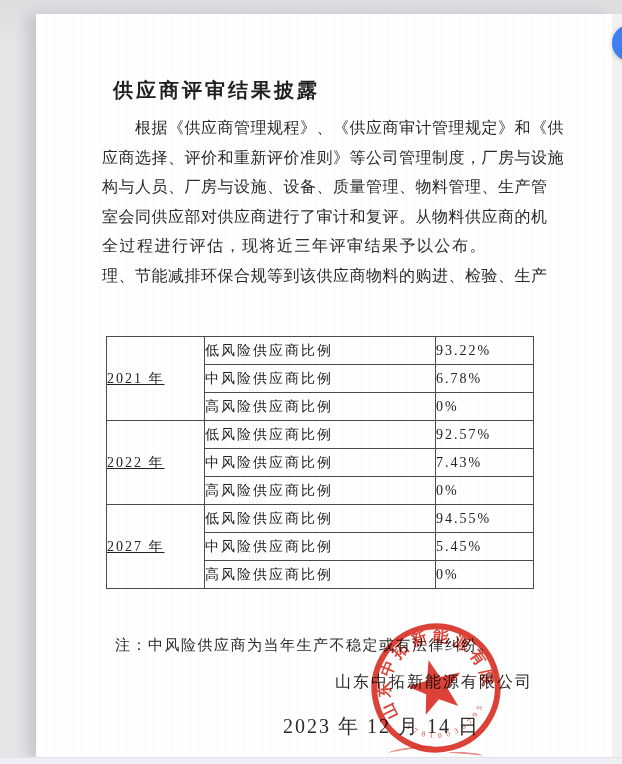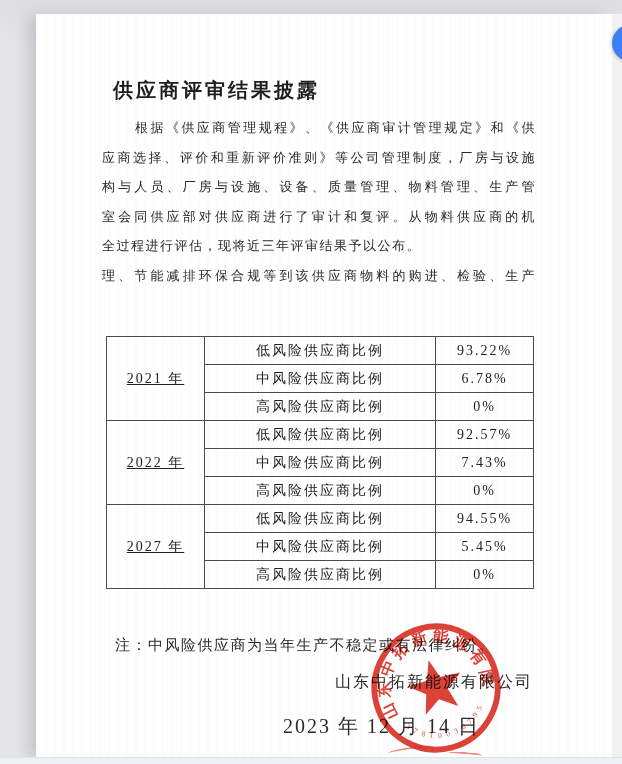--- a/index.html
+++ b/index.html
@@ -29,34 +29,34 @@
     position:absolute; left:612px; top:25px; width:36px; height:36px;
     border-radius:50%; background:#3d7ef2; box-shadow:0 1px 4px rgba(0,0,0,.25);
   }
   .doc-title {
     position:absolute; top:63px; left:52px; width:432px;
     text-align:left; font-size:20px; font-weight:bold; letter-spacing:3px;
     transform:translateX(25px); color:#1f1f1f;
   }
   .para {
     position:absolute; top:99px; left:66px; width:433px;
-    font-size:13px; color:#2a2a2a;
+    font-size:16px; color:#2a2a2a;
   }
   .para-line {
     height:29.5px; line-height:29.5px; white-space:nowrap;
     text-align:justify; text-align-last:justify; letter-spacing:0.5px;
   }
   .para-line.indent { text-indent:33px; }
   .para-line.last { text-align-last:left; letter-spacing:1.5px; }
   table.risk {
     position:absolute; top:322px; left:70px; width:428px;
     border-collapse:collapse; table-layout:fixed;
   }
   table.risk td {
-    border:1px solid #4c4c4c; height:28px; text-align:center;
+    border:1px solid #4c4c4c; height:28px; text-align:left;
     font-size:14px; color:#222; letter-spacing:2px;
   }
   td.year-cell  { width:98px;  letter-spacing:1px;text-decoration:underline; }
   td.label-cell { width:231px; }
   td.value-cell { width:98px;  font-family:"Liberation Serif","DejaVu Serif",serif; letter-spacing:0; }
   .note {
     position:absolute; top:622px; left:79px; width:420px;
     font-size:15px; letter-spacing:1.5px; color:#2a2a2a; white-space:nowrap;
   }
   .company-line {

